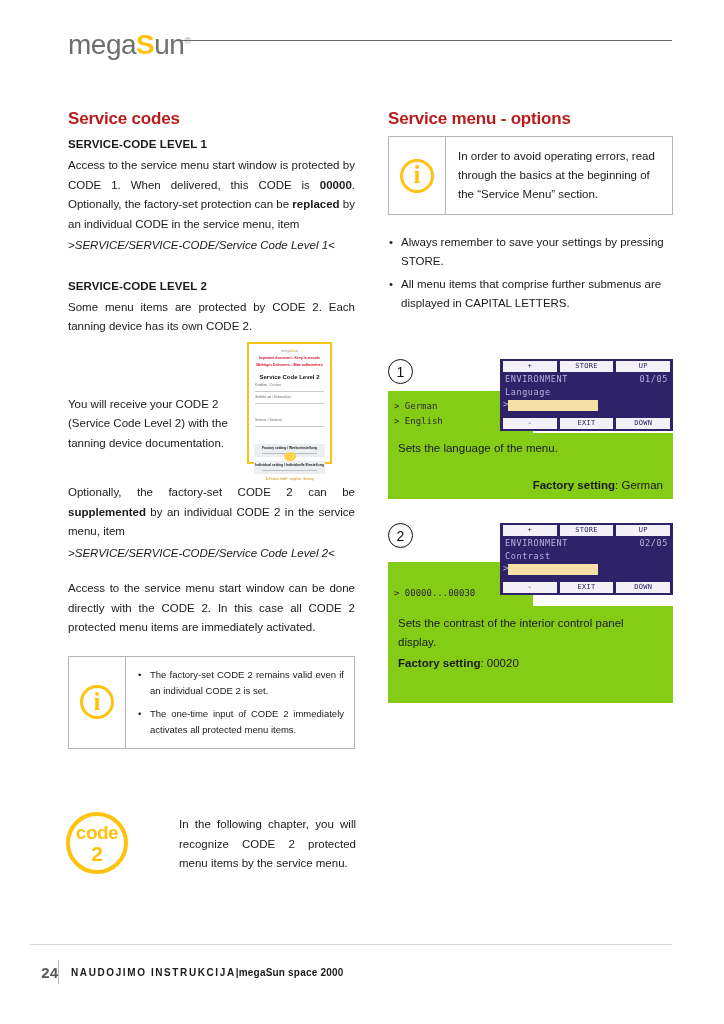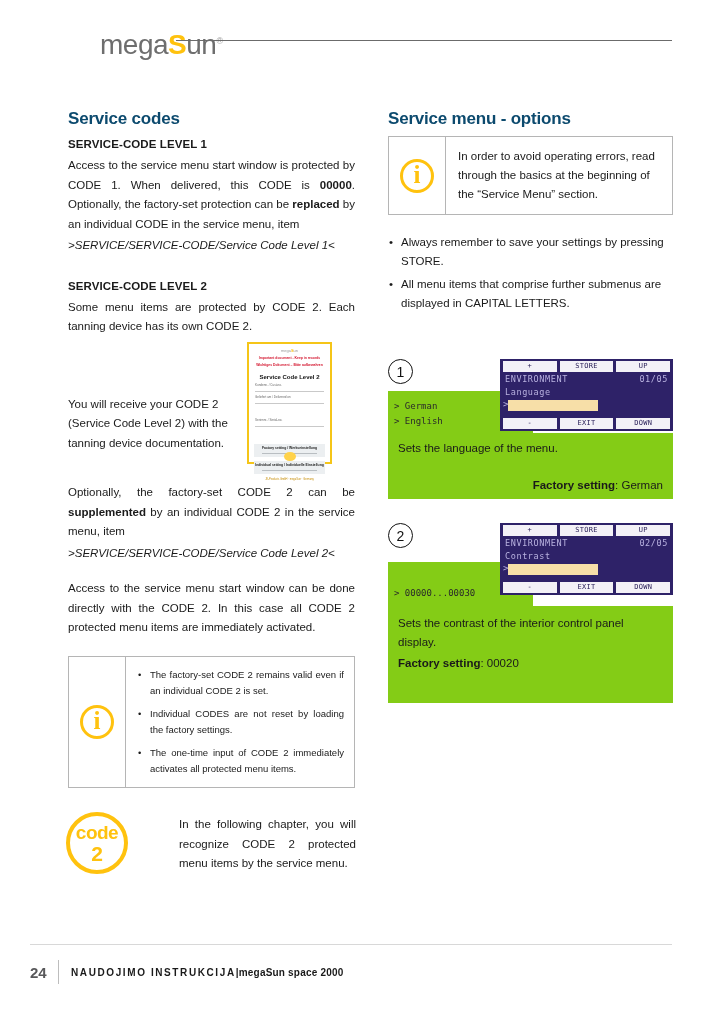--- a/index.html
+++ b/index.html
@@ -6,31 +6,31 @@
   body{
     width:724px;height:1024px;background:#ffffff;
     font-family:"Liberation Sans", sans-serif;
     color:#1a1a1a;position:relative;overflow:hidden;
   }
   .page{position:absolute;inset:0;}
 
   
   .header{position:absolute;left:68px;top:24px;width:604px;height:40px;}
   .logo{font-size:28px;font-weight:400;color:#6e6e6e;letter-spacing:-0.5px;
-        position:absolute;left:0;top:0;line-height:34px;margin-left:32px;}
+        position:absolute;left:0;top:0;line-height:34px;}
   .logo .s{color:#ffc20e;font-weight:700;}
   .logo .reg{font-size:9px;vertical-align:super;color:#9a9a9a;}
   .headrule{position:absolute;left:176px;top:40px;width:496px;height:1px;background:#6b6b6b;}
 
   
   .colL{position:absolute;left:68px;top:108px;width:287px;}
   .colR{position:absolute;left:388px;top:108px;width:285px;}
 
   h1.sect{
-    color:#0c4a6e;font-size:17px;font-weight:700;margin:0 0 6px 0;
+    color:#b91c1c;font-size:17px;font-weight:700;margin:0 0 6px 0;
     line-height:22px;letter-spacing:-0.2px;
   }
   h2.sub{
     font-size:11.5px;font-weight:700;margin:6px 0 4px 0;line-height:16px;
     letter-spacing:0.1px;
   }
   p.body{
     font-size:11.5px;line-height:19.5px;margin:0 0 2px 0;text-align:justify;
   }
   p.body.last{text-align:left;}
@@ -128,21 +128,21 @@
   .desc .opts{font-family:"DejaVu Sans Mono","Liberation Mono",monospace;
               font-size:9px;line-height:15px;color:#2a2a2a;}
   .desc .dtext{font-size:11.5px;line-height:19px;margin:10px 0 0 4px;}
   .desc .fset{font-size:11.5px;line-height:19px;margin:18px 0 0 4px;text-align:right;}
   .desc .fset2{font-size:11.5px;line-height:19px;margin:2px 0 0 4px;}
   .desc .fset .b,.desc .fset2 .b{font-weight:700;}
 
   
   .footrule{position:absolute;left:30px;top:944px;width:642px;height:1px;background:#d8d8d8;}
   .footer{position:absolute;left:30px;top:959px;width:642px;height:26px;display:flex;align-items:center;}
-  .pgnum{font-size:15px;font-weight:700;color:#58585a;width:28px;}
+  .pgnum{font-size:15px;font-weight:700;color:#58585a;width:28px;text-align:right;}
   .fsep{width:1px;height:24px;background:#bdbdbd;margin:0 12px 0 0;}
   .ftxt{font-size:10px;font-weight:700;letter-spacing:1.6px;color:#1a1a1a;}
   .ftxt .thin{letter-spacing:0.2px;}
 </style>
 </head>
 <body>
 
 <div class="page">
 
   <div class="header">
@@ -184,21 +184,20 @@
 
     <div class="infobox">
       <div class="icell">
         <div class="iicon">
             <span>i</span>
           </div>
       </div>
       <div class="tcell">
         <ul class="bl">
           <li>The factory-set CODE 2 remains valid even if an individual CODE 2 is set.</li>
-          <li>Individual CODES are not reset by loading the factory settings.</li>
           <li>The one-time input of CODE 2 immediately activates all protected menu items.</li>
         </ul>
       </div>
     </div>
   </div>
 
   <div class="cardwrap">
     <div class="card">
       <div class="cl"><span>mega</span><span class="s">S</span><span>un</span></div>
       <div class="warn">Important document - Keep in records</div>

